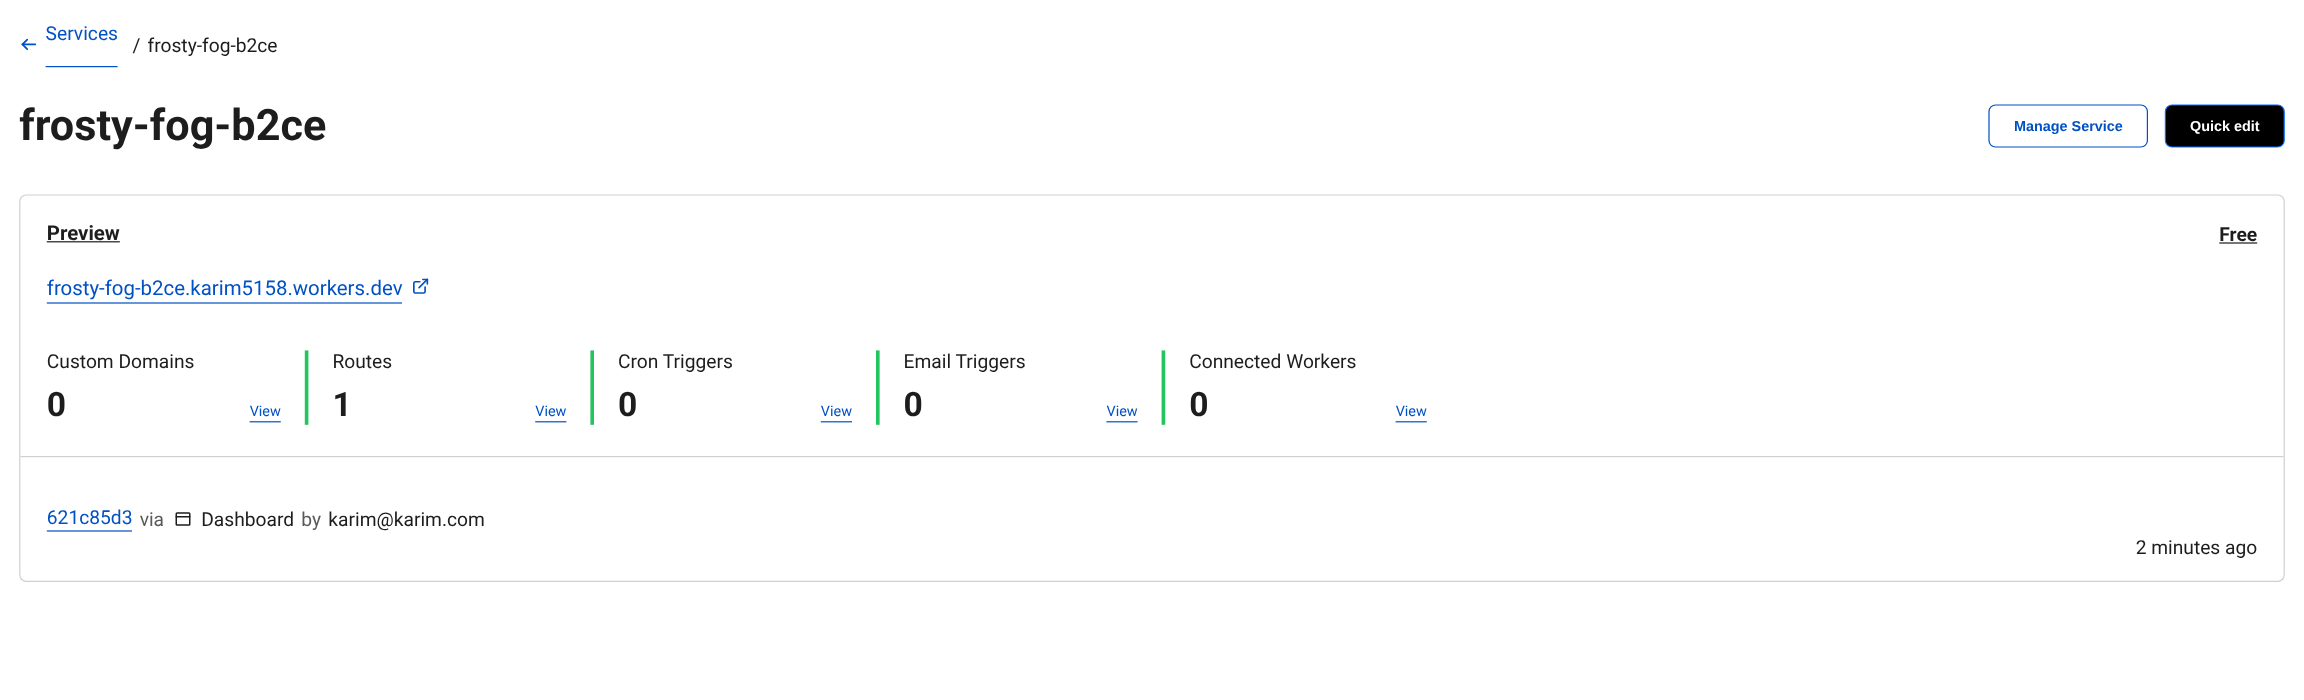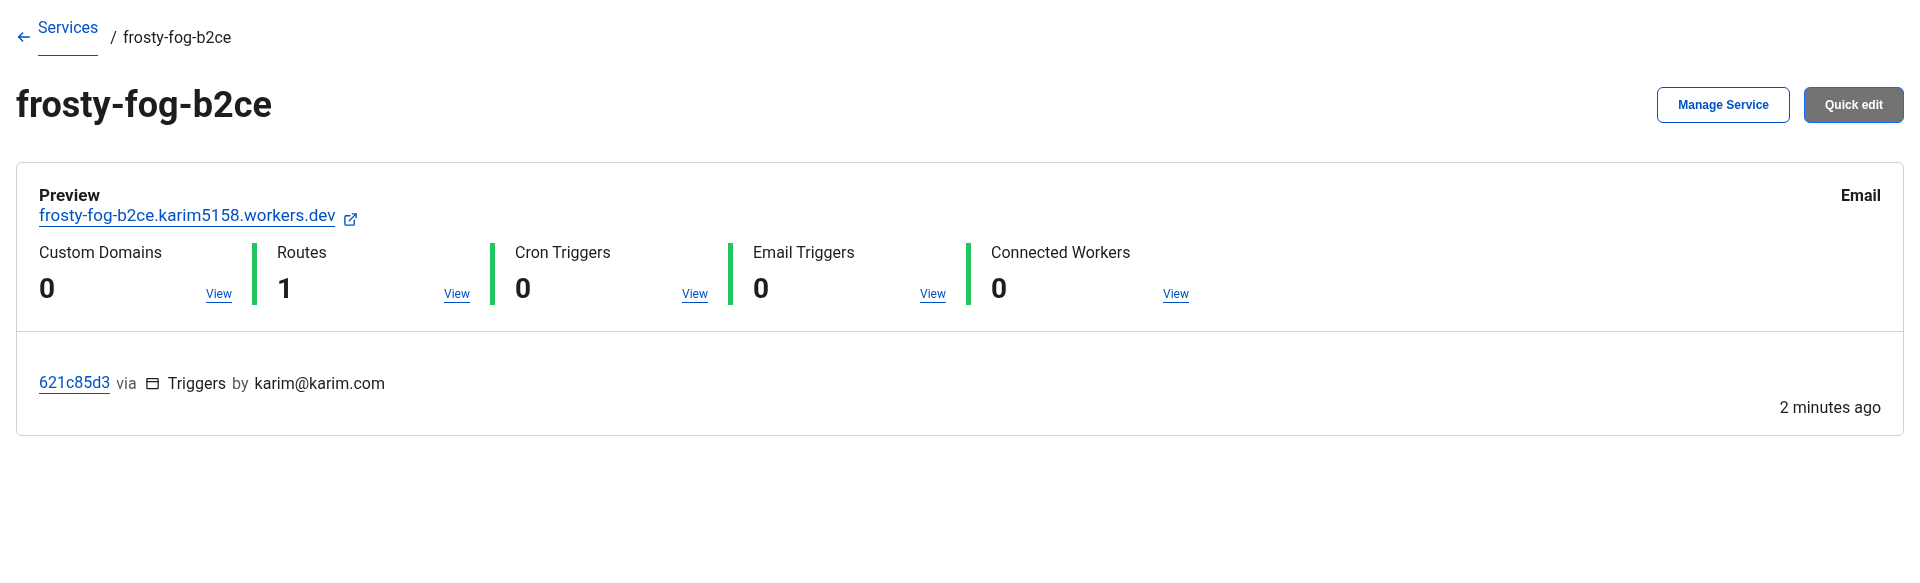--- a/index.html
+++ b/index.html
@@ -72,59 +72,60 @@
       border: 1.5px solid;
     }
 
     .btn-outline {
       background: #ffffff;
       color: #0051c3;
       border-color: #0051c3;
     }
 
     .btn-primary {
-      background: #737373;
+      background: #000000;
       color: #ffffff;
       border-color: #0a6cff;
     }
 
     .card {
       border: 1px solid #d0d0d0;
       border-radius: 6px;
       overflow: hidden;
     }
 
     .card-top {
       padding: 22px 22px 26px 22px;
     }
 
     .preview-header {
       display: flex;
       justify-content: space-between;
       align-items: flex-end;
-      margin-bottom: 0;
+      margin-bottom: 26px;
+      text-decoration: underline;
     }
 
     .preview-label {
       font-size: 17px;
       font-weight: 700;
       color: #1d1d1d;
     }
 
     .tier-badge {
       font-size: 16px;
       font-weight: 700;
       color: #1d1d1d;
     }
 
     .preview-url-row {
       display: flex;
-      align-items: flex-end;
+      align-items: flex-start;
       gap: 8px;
-      margin-bottom: 16px;
+      margin-bottom: 39px;
     }
 
     .preview-url {
       color: #0051c3;
       font-size: 17px;
       text-decoration: none;
       border-bottom: 1.5px solid #0051c3;
       padding-bottom: 1px;
     }
 
@@ -134,21 +135,21 @@
     }
 
     .stats-row {
       display: flex;
     }
 
     .stat-block {
       flex: 0 0 auto;
       width: 218px;
       padding-right: 20px;
-      border-right: 5px solid #22c55e;
+      border-right: 3px solid #22c55e;
       margin-right: 20px;
     }
 
     .stat-block:last-child {
       border-right: none;
       margin-right: 0;
     }
 
     .stat-label {
       font-size: 16px;
@@ -247,21 +248,21 @@
   <div class="action-buttons">
     <button class="btn btn-outline">Manage Service</button>
     <button class="btn btn-primary">Quick edit</button>
   </div>
 </div>
 
 <div class="card">
   <div class="card-top">
     <div class="preview-header">
       <div class="preview-label">Preview</div>
-      <div class="tier-badge">Email</div>
+      <div class="tier-badge">Free</div>
     </div>
     <div class="preview-url-row">
       <a href="#" class="preview-url">frosty-fog-b2ce.karim5158.workers.dev</a>
       <span class="external-icon">
         <svg width="15" height="15" viewBox="0 0 24 24" fill="none" stroke="currentColor" stroke-width="2.2" stroke-linecap="round" stroke-linejoin="round">
           <path d="M18 13v6a2 2 0 0 1-2 2H5a2 2 0 0 1-2-2V8a2 2 0 0 1 2-2h6"></path>
           <polyline points="15 3 21 3 21 9"></polyline>
           <line x1="10" y1="14" x2="21" y2="3"></line>
         </svg>
       </span>
@@ -313,19 +314,19 @@
   <div class="card-footer">
     <div class="footer-left">
       <a href="#" class="commit-link">621c85d3</a>
       <span class="via-text">via</span>
       <span class="dashboard-icon">
         <svg width="15" height="15" viewBox="0 0 24 24" fill="none" stroke="currentColor" stroke-width="2" stroke-linecap="round" stroke-linejoin="round">
           <rect x="3" y="4" width="18" height="16" rx="1"></rect>
           <line x1="3" y1="9" x2="21" y2="9"></line>
         </svg>
       </span>
-      <span class="dashboard-text">Triggers</span>
+      <span class="dashboard-text">Dashboard</span>
       <span class="by-text">by</span>
       <span class="email-text">karim@karim.com</span>
     </div>
     <div class="timestamp">2 minutes ago</div>
   </div>
 </div>
 
 </body></html>

